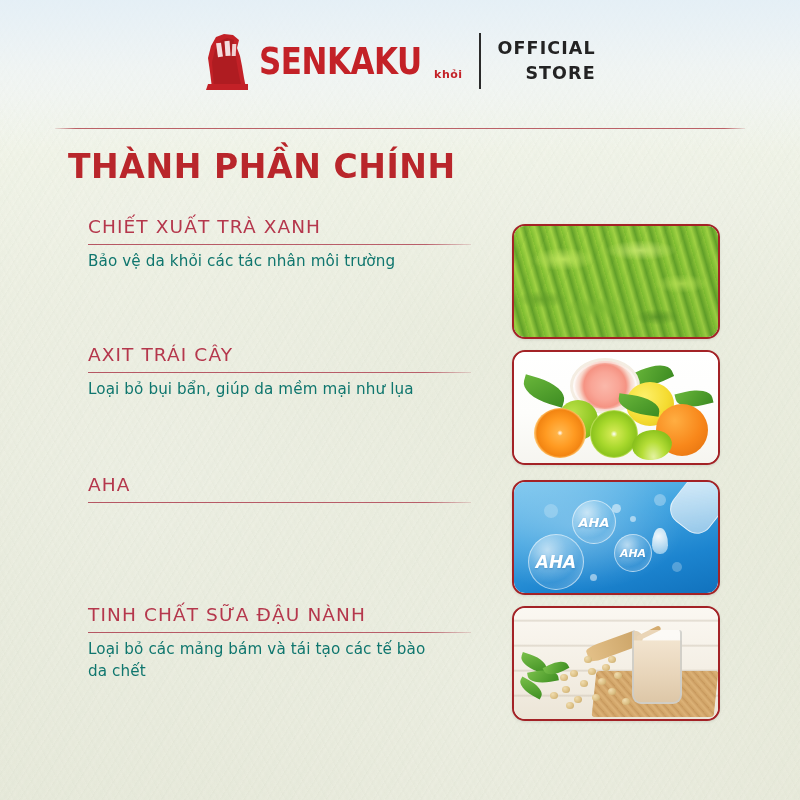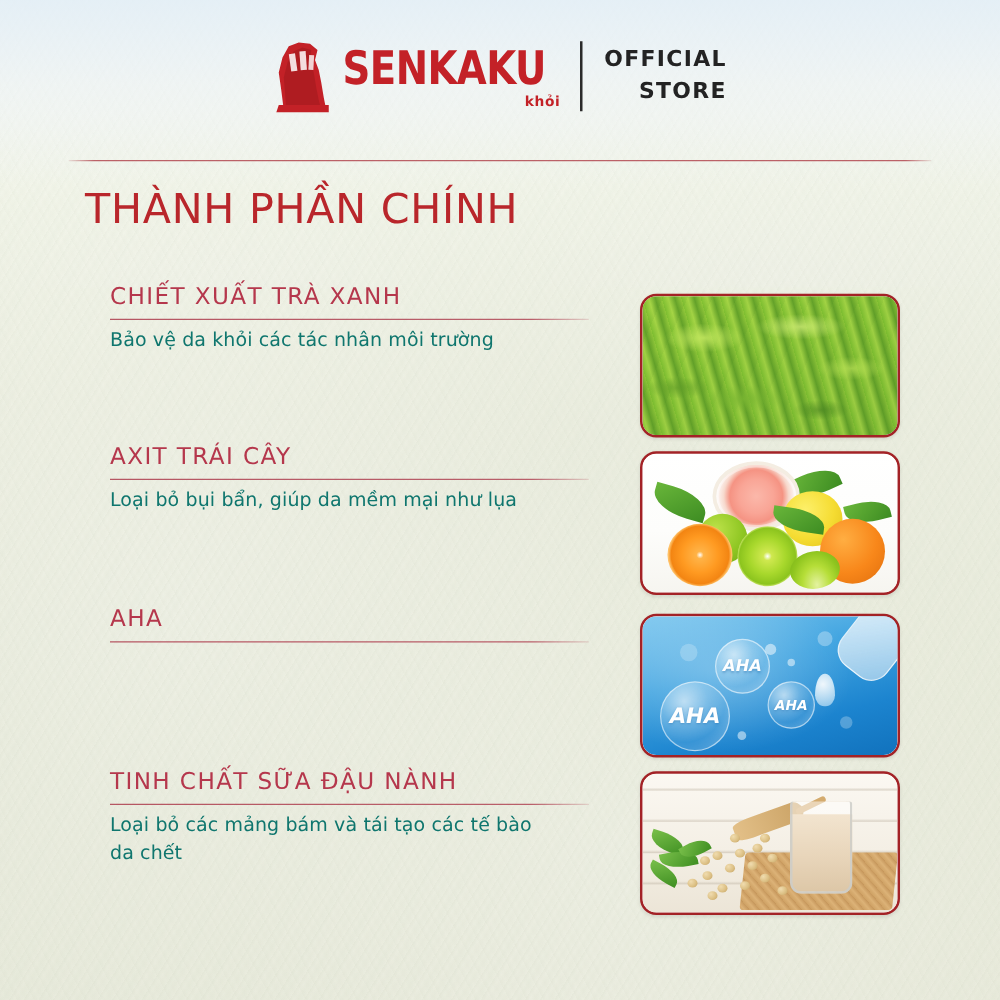--- a/index.html
+++ b/index.html
@@ -133,21 +133,21 @@
 
   .brand-mark {
     width: 46px;
     height: 58px;
     margin-right: 9px;
     flex: 0 0 auto;
   }
 
   .brand-word {
     display: flex;
-    flex-direction: column;
+    flex-direction: row;
     align-items: center;
     line-height: 1;
   }
 
   .brand-name {
     font-family: "DejaVu Sans", sans-serif;
     font-size: 37px;
     font-weight: 700;
     letter-spacing: -0.5px;
     color: #C32127;
@@ -201,31 +201,31 @@
       rgba(180,90,95,0.15) 100%);
   }
 
   
   .page-title {
     position: absolute;
     left: 68px;
     top: 147px;
     font-family: "DejaVu Sans", sans-serif;
     font-size: 33px;
-    font-weight: 400;
+    font-weight: 700;
     letter-spacing: 0.6px;
     color: #B9262B;
     white-space: nowrap;
   }
 
   
   .rows {
     position: absolute;
     left: 0;
-    top: 227px;
+    top: 216px;
     width: 644px;
   }
 
   .row {
     position: relative;
     display: flex;
     align-items: flex-start;
   }
 
   .row-text {

